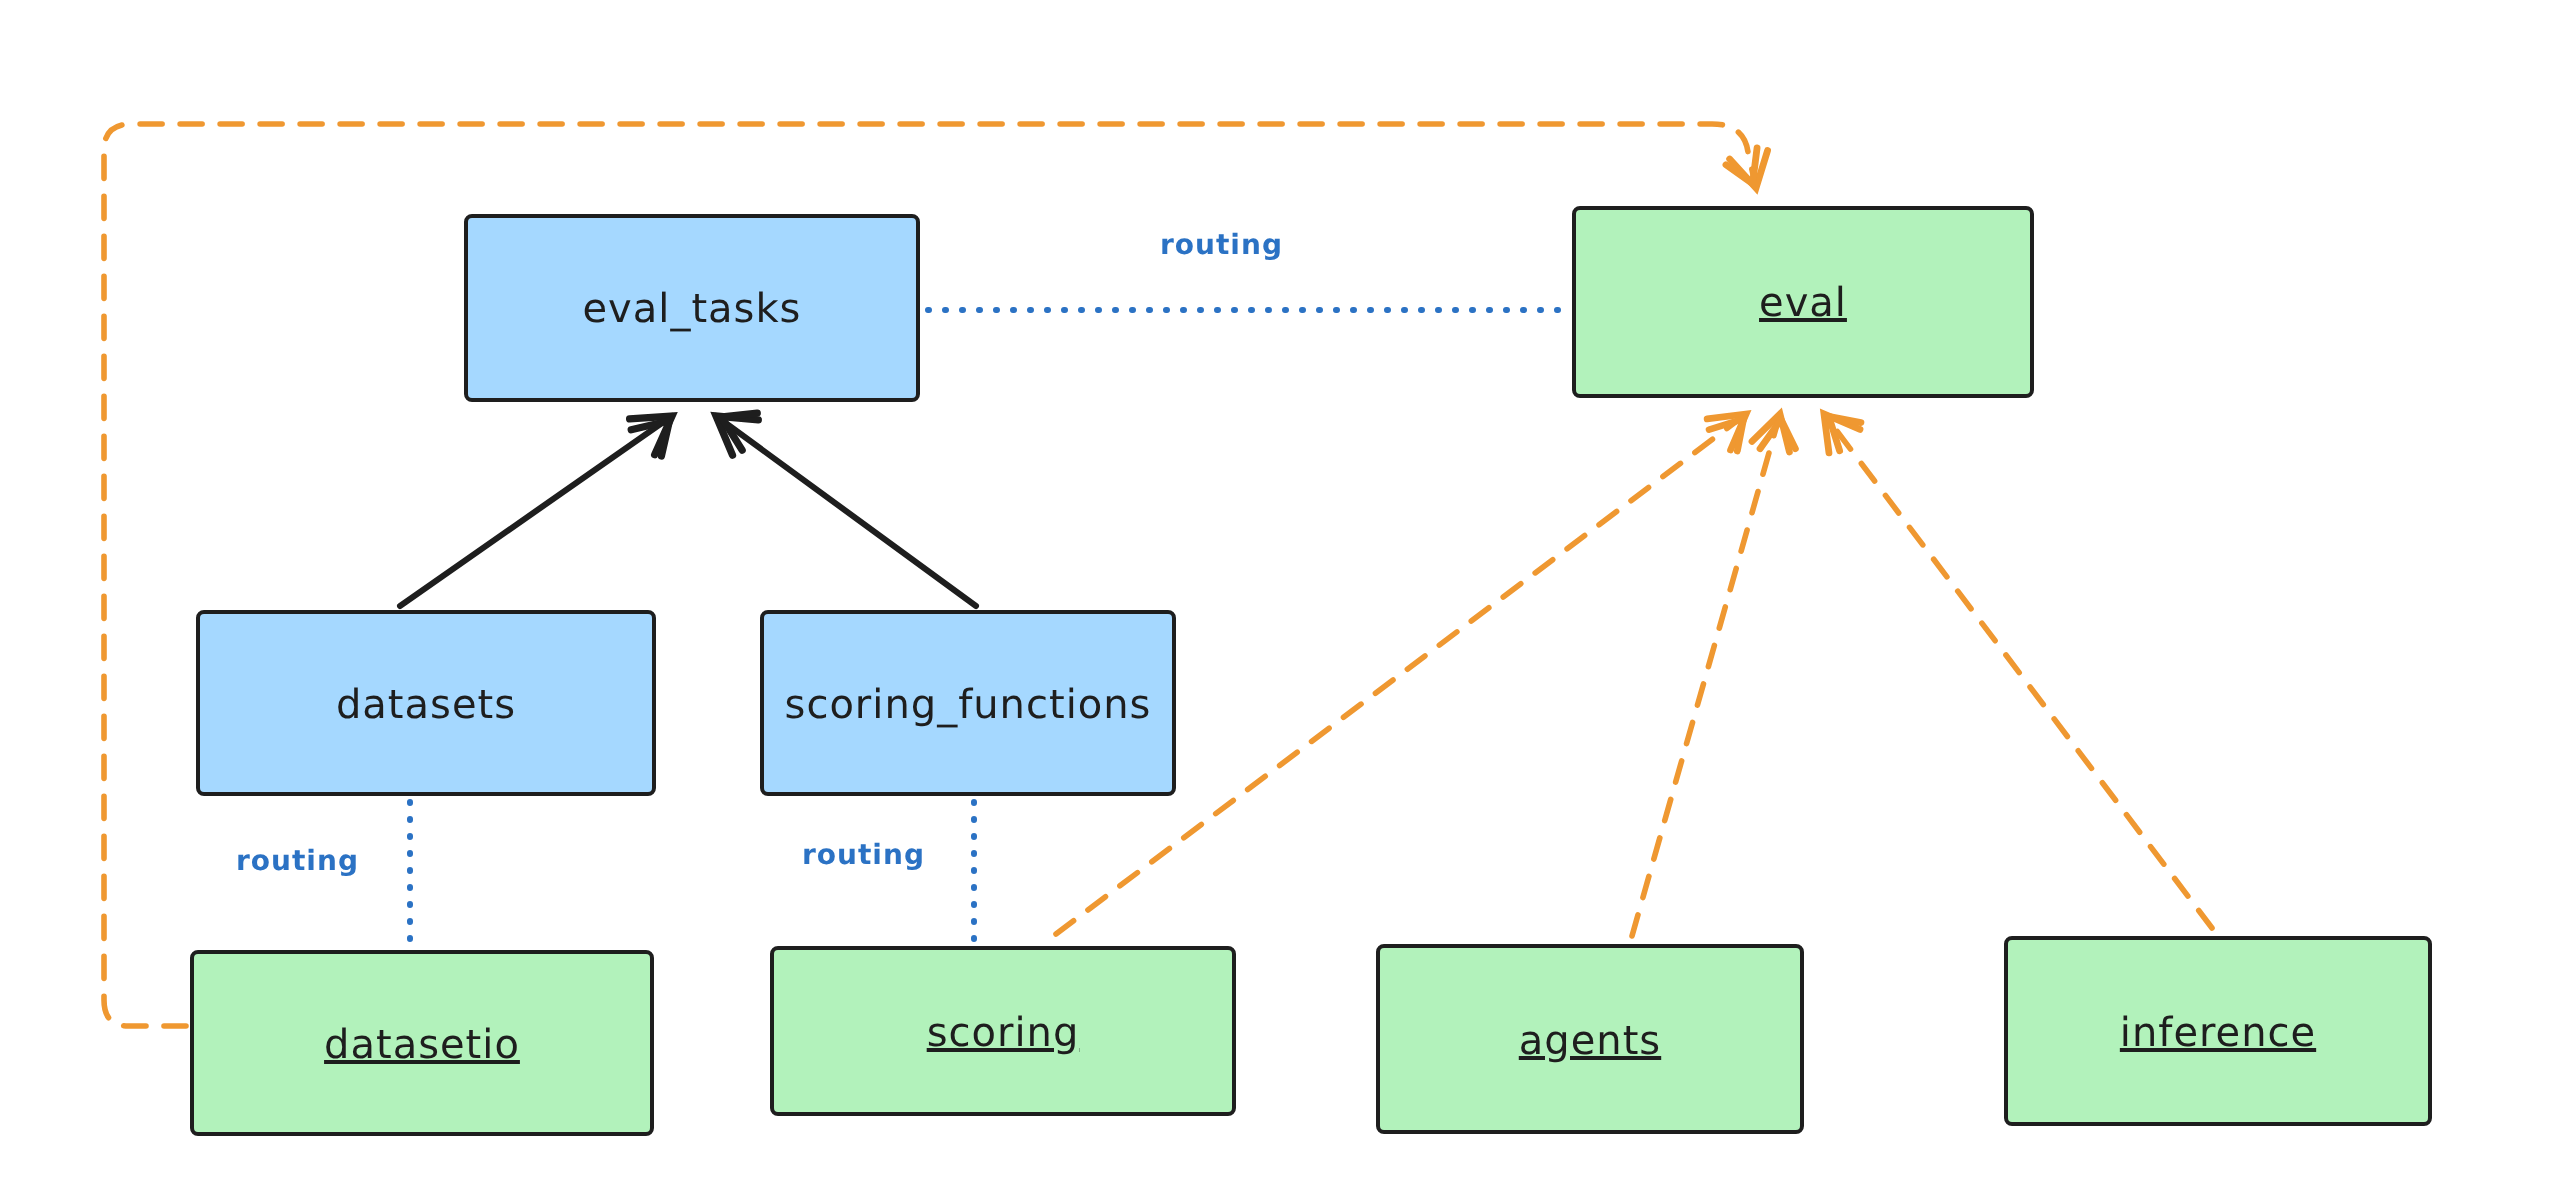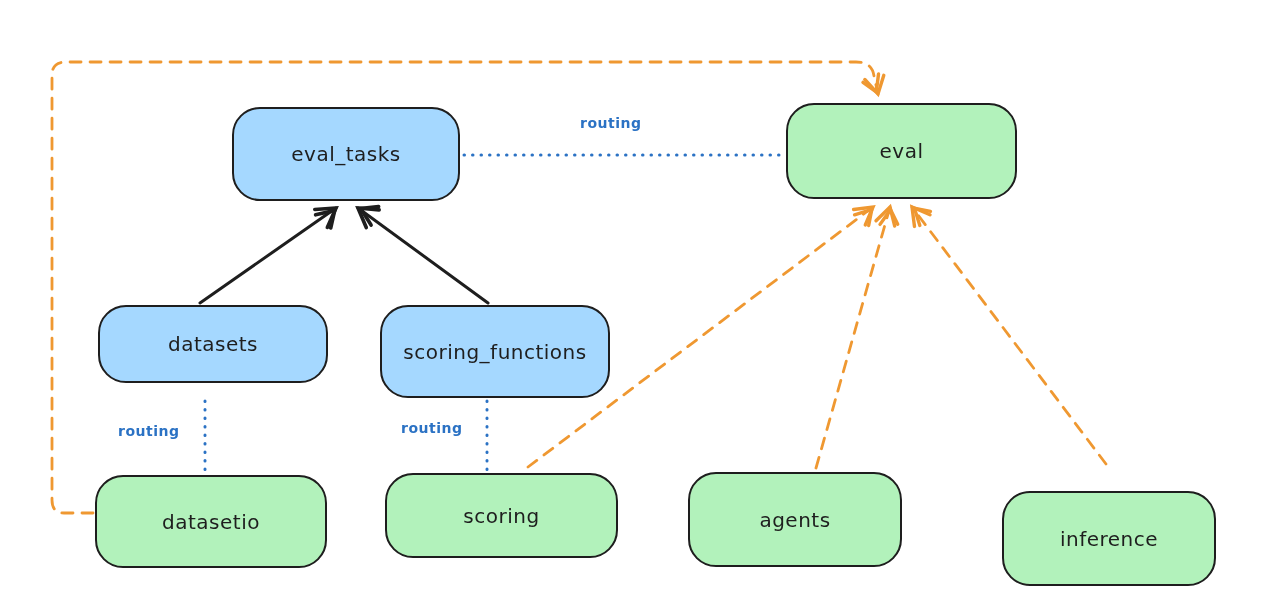--- a/index.html
+++ b/index.html
@@ -22,26 +22,26 @@
   .connectors{position:absolute;left:0;top:0;z-index:1;}
   .edge-solid{stroke:var(--stroke);stroke-width:3;fill:none;stroke-linecap:round;}
   .edge-dotted{stroke:var(--routing-color);stroke-width:3;fill:none;stroke-linecap:round;stroke-dasharray:0.5 8;}
   .edge-dashed{stroke:var(--orange);stroke-width:2.8;fill:none;stroke-linecap:round;stroke-dasharray:11 9;}
   .head-black{stroke:var(--stroke);stroke-width:3;fill:none;stroke-linecap:round;}
   .head-orange{stroke:var(--orange);stroke-width:2.8;fill:none;stroke-linecap:round;}
   .node{
     position:absolute;z-index:2;
     display:flex;align-items:center;justify-content:center;
     border:2.5px solid var(--stroke);
-    border-radius:28px;
+    border-radius:4px;
     font-size:20px;color:var(--stroke);
     letter-spacing:0.5px;
   }
   .node.resource{background:var(--api-fill);}
-  .node.provider{background:var(--provider-fill);}
+  .node.provider{background:var(--provider-fill);text-decoration:underline;}
   .edge-label{
     position:absolute;z-index:3;
     color:var(--routing-color);
     font-size:14px;font-weight:600;letter-spacing:0.5px;
   }
 </style>
 </head>
 <body>
 
 <div class="canvas">
@@ -78,41 +78,41 @@
   </svg>
 
   <div class="node resource" style="left:232px;top:107px;width:228px;height:94px;">
     <span>eval_tasks</span>
   </div>
 
   <div class="node provider" style="left:786px;top:103px;width:231px;height:96px;">
     <span>eval</span>
   </div>
 
-  <div class="node resource" style="left:98px;top:305px;width:230px;height:78px;">
+  <div class="node resource" style="left:98px;top:305px;width:230px;height:93px;">
     <span>datasets</span>
   </div>
 
-  <div class="node resource" style="left:380px;top:305px;width:230px;height:93px;">
+  <div class="node resource" style="left:380px;top:305px;width:208px;height:93px;">
     <span>scoring_functions</span>
   </div>
 
   <div class="node provider" style="left:95px;top:475px;width:232px;height:93px;">
     <span>datasetio</span>
   </div>
 
   <div class="node provider" style="left:385px;top:473px;width:233px;height:85px;">
     <span>scoring</span>
   </div>
 
   <div class="node provider" style="left:688px;top:472px;width:214px;height:95px;">
     <span>agents</span>
   </div>
 
-  <div class="node provider" style="left:1002px;top:468px;width:214px;height:95px;margin-top:23px;">
+  <div class="node provider" style="left:1002px;top:468px;width:214px;height:95px;">
     <span>inference</span>
   </div>
 
   <span class="edge-label" style="left:580px;top:115px;">routing</span>
   <span class="edge-label" style="left:118px;top:423px;">routing</span>
   <span class="edge-label" style="left:401px;top:420px;">routing</span>
 
 </div>
 
 </body></html>

